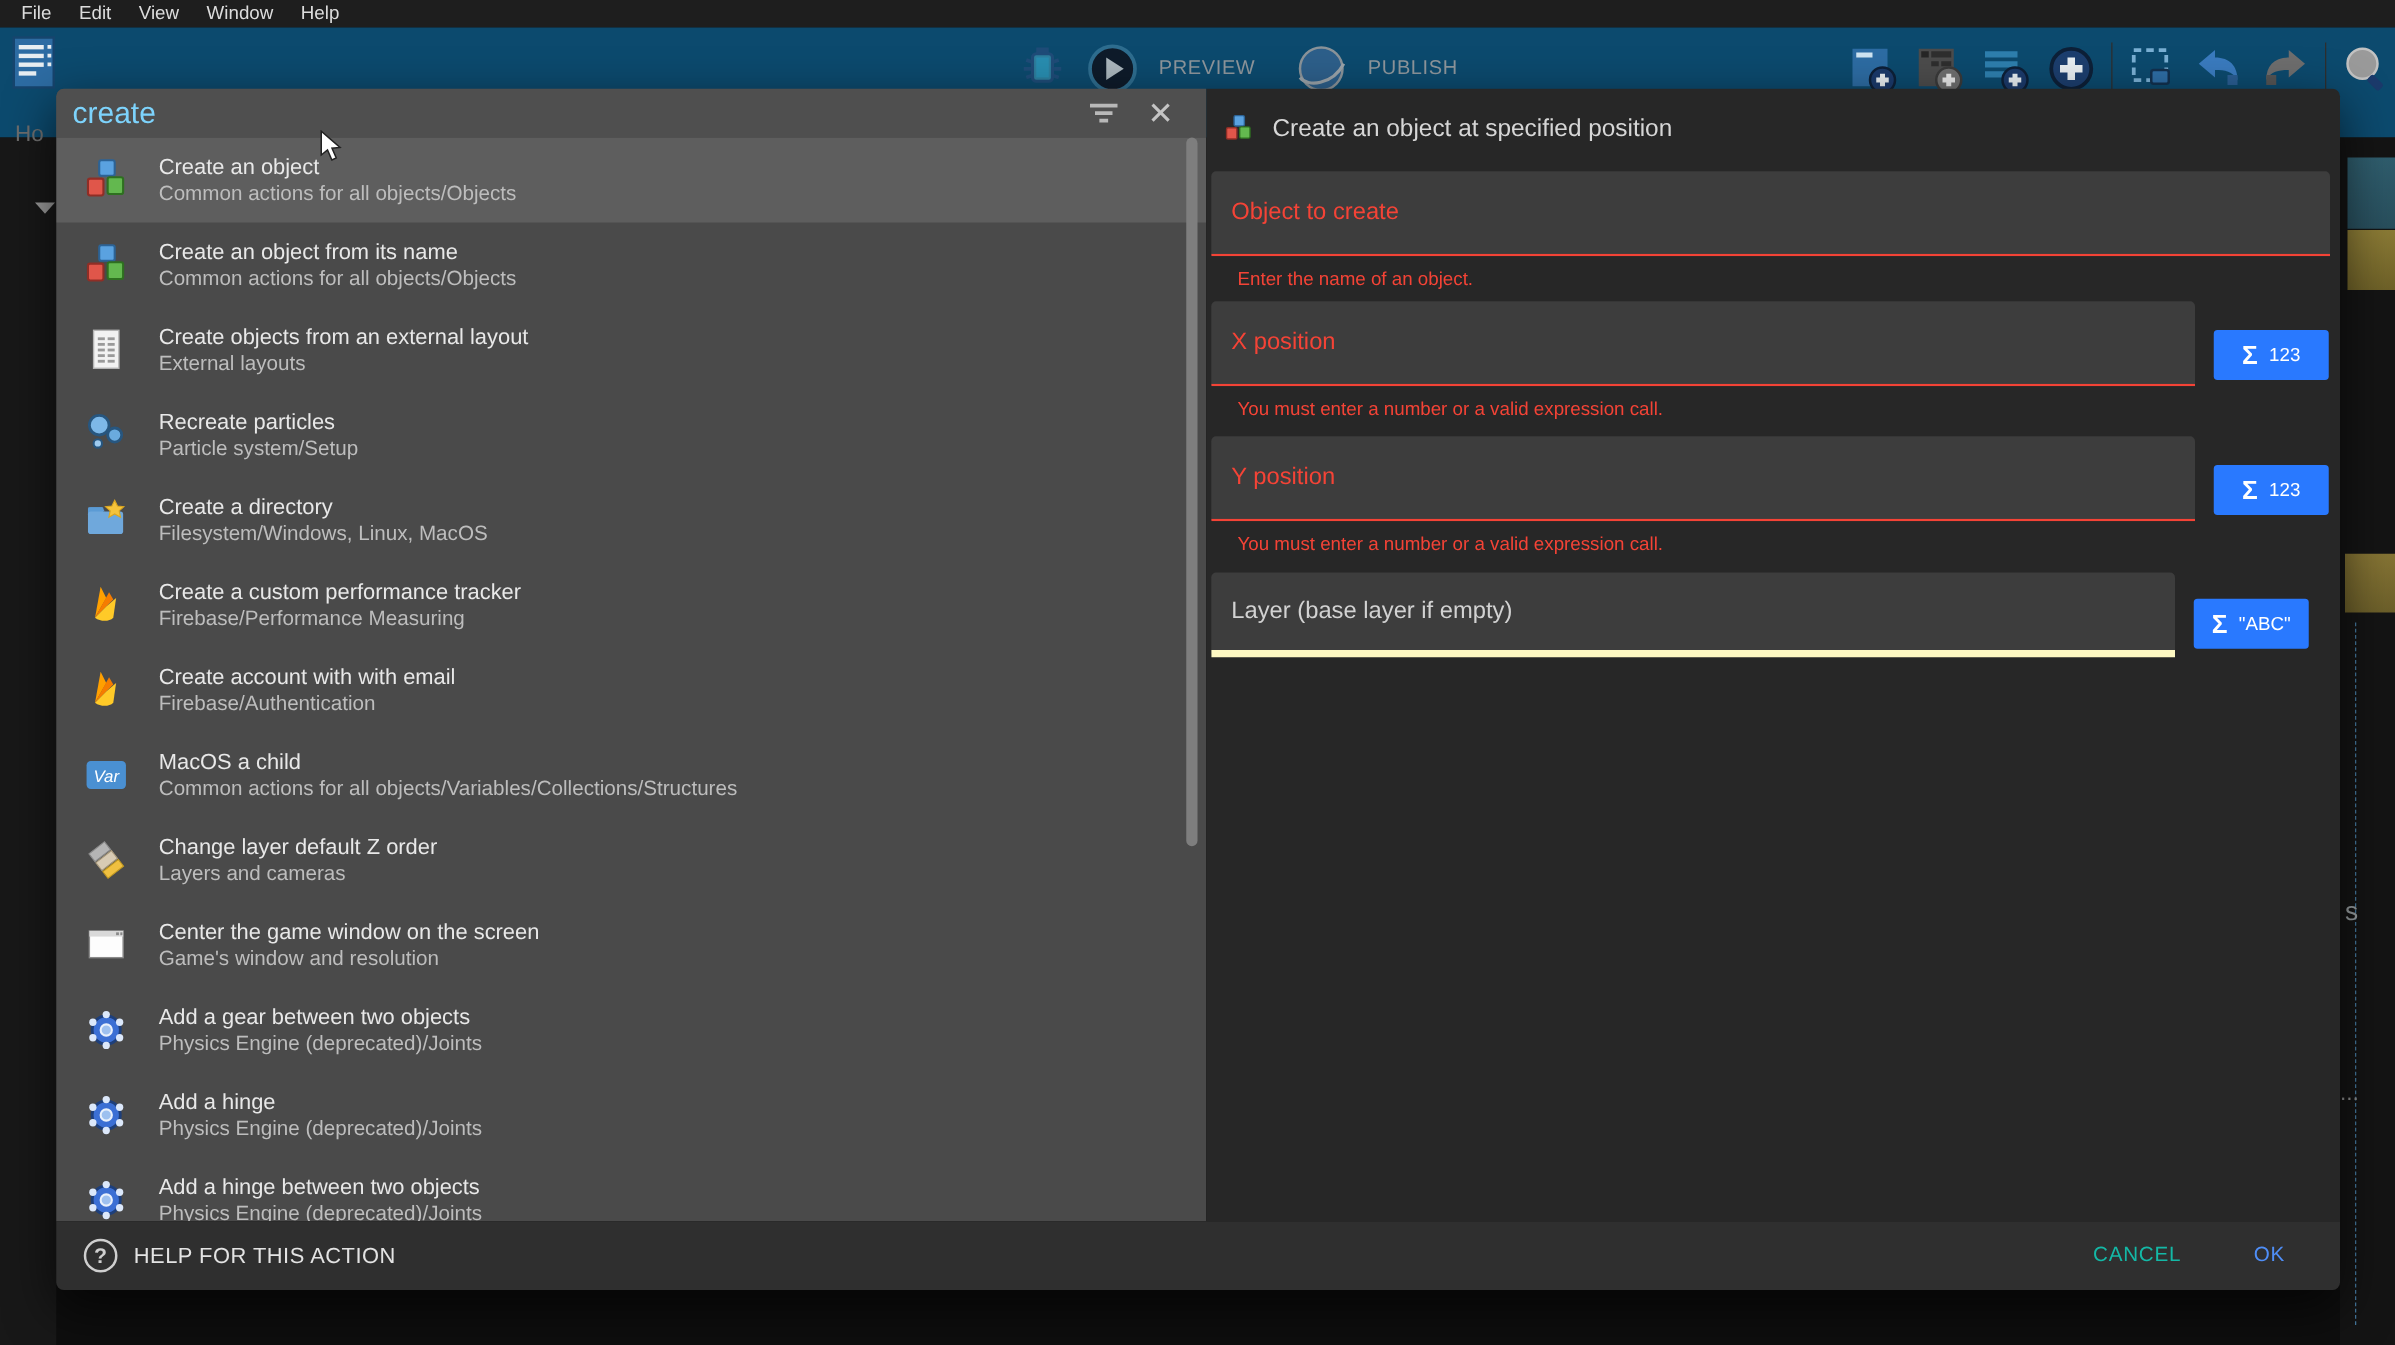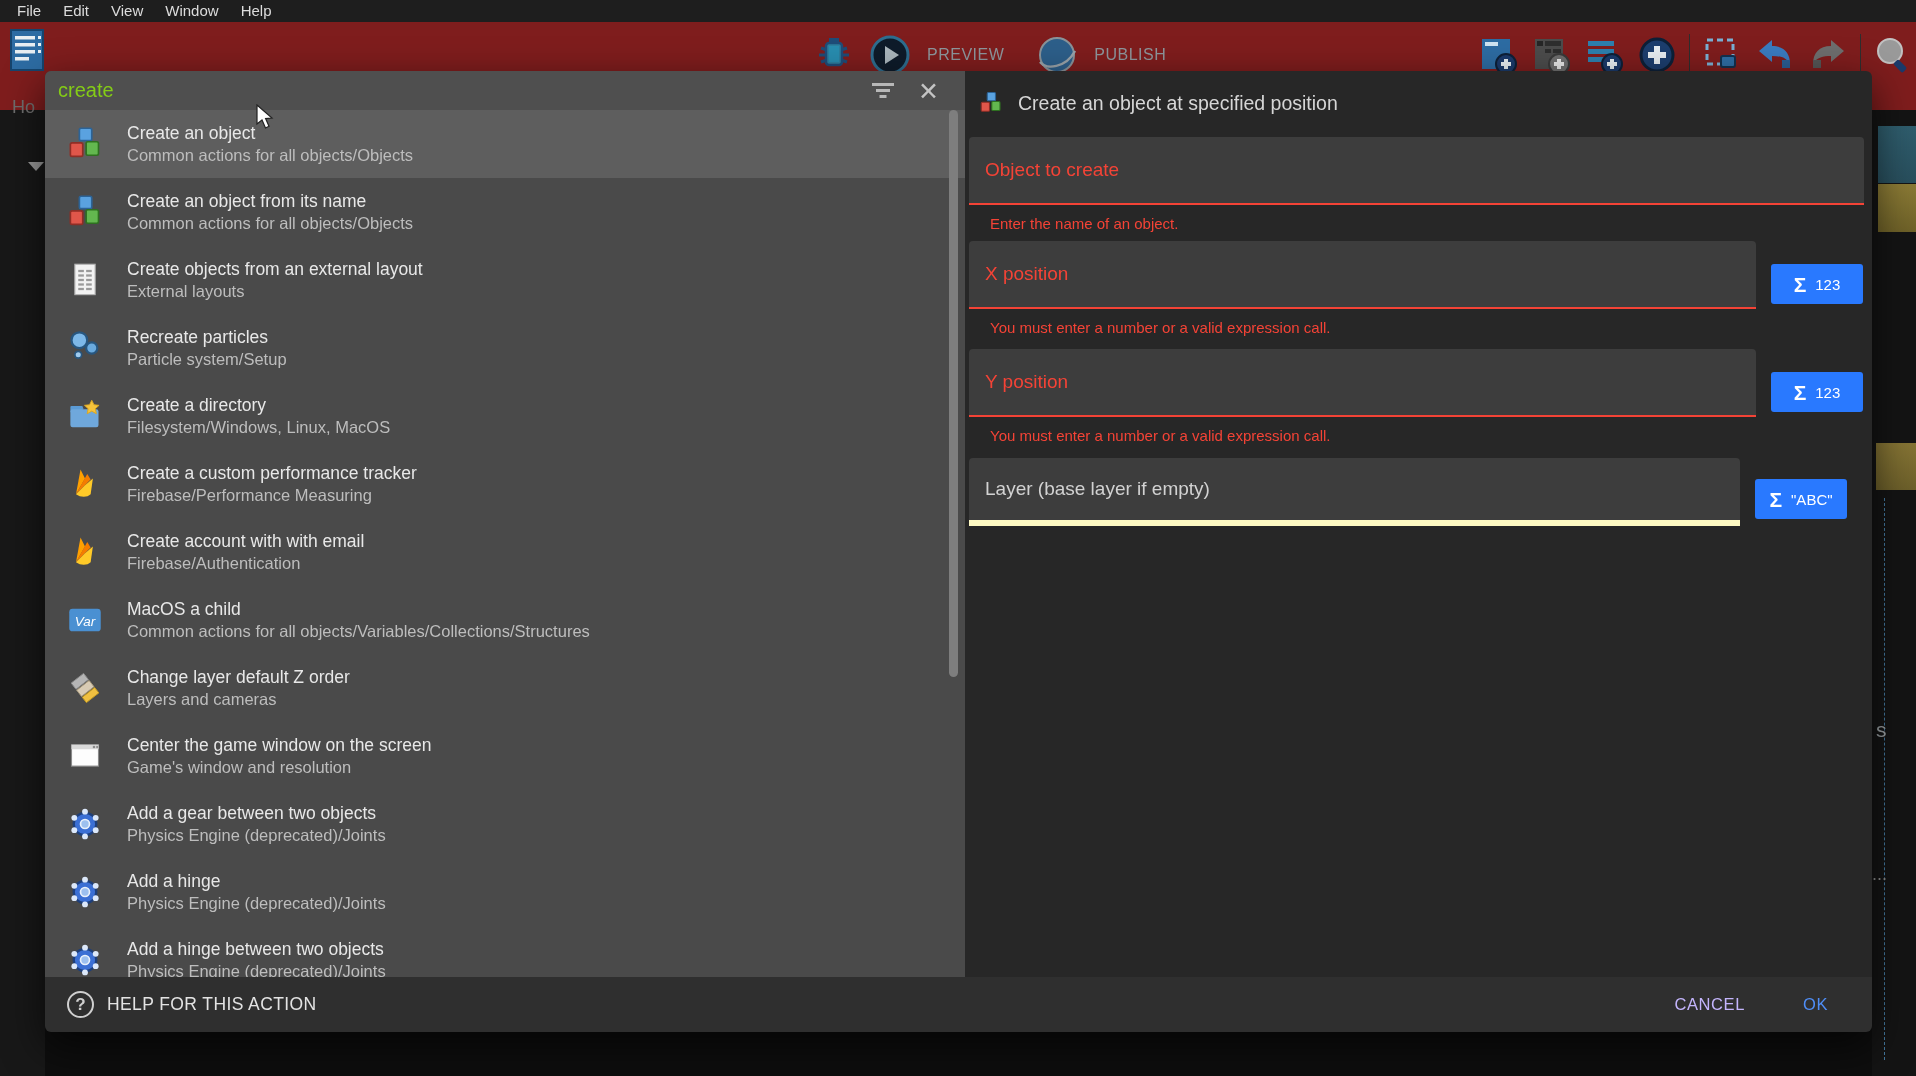--- a/index.html
+++ b/index.html
@@ -3,21 +3,21 @@
 <meta charset="utf-8">
 <style>
   html,body{margin:0;padding:0;background:#0e0e0e;width:1916px;height:1076px;overflow:hidden;
     font-family:"Liberation Sans", sans-serif; -webkit-font-smoothing:antialiased;}
   *{box-sizing:border-box;}
 
   
   .menubar{position:absolute;left:0;top:0;width:1916px;height:22px;background:#1e1e1e;
     display:flex;align-items:center;padding-left:6px;z-index:1;}
   .menubar .mi{color:#dcdcdc;font-size:15px;padding:0 11px;line-height:22px;}
-  .toolbar{position:absolute;left:0;top:22px;width:1916px;height:88px;background:#7f1d1d;z-index:1;}
+  .toolbar{position:absolute;left:0;top:22px;width:1916px;height:88px;background:#0c4a6e;z-index:1;}
   .tb-center{position:absolute;left:813px;top:12px;display:flex;align-items:center;gap:14px;}
   .tb-right{position:absolute;right:2px;top:12px;display:flex;align-items:center;gap:11px;}
   .tb-label{color:#8e969c;font-size:16px;letter-spacing:.5px;margin-left:2px;}
   .tb-divider{width:1px;height:42px;background:#2e2e2e;}
   .icon40{width:42px;height:42px;display:block;}
   .app-logo{position:absolute;left:8px;top:6px;}
 
   .left-strip{position:absolute;left:0;top:110px;width:45px;height:966px;background:#181818;z-index:1;}
   .home-frag{position:absolute;left:12px;top:97px;color:#6e6e6e;font-size:18px;z-index:1;}
   .chevron-down{position:absolute;left:28px;top:162px;width:0;height:0;z-index:1;
@@ -30,21 +30,21 @@
   .rs-s{position:absolute;left:4px;top:608px;color:#9aa0a3;font-size:21px;}
   .rs-d{position:absolute;left:-10px;top:754px;color:#8f8f8f;font-size:18px;}
 
   
   .dialog{position:absolute;left:45px;top:71px;width:1827px;height:961px;z-index:5;
     border-radius:6px;box-shadow:0 14px 40px rgba(0,0,0,.65);}
   .list-pane{position:absolute;left:0;top:0;width:920px;height:906px;background:#4a4a4a;
     border-top-left-radius:6px;overflow:hidden;}
   .search-header{position:absolute;left:0;top:0;width:920px;height:39px;background:#4f4f4f;
     display:flex;align-items:center;border-top-left-radius:6px;}
-  .search-input{flex:1;color:#84cc16;font-size:20px;padding-left:13px;white-space:pre;}
+  .search-input{flex:1;color:#7dd3fc;font-size:24px;padding-left:13px;white-space:pre;}
   .hdr-icons{display:flex;align-items:center;gap:24px;margin-right:26px;}
   .filter-icon{width:22px;height:16px;position:relative;cursor:default;}
   .filter-icon i{position:absolute;left:50%;transform:translateX(-50%);height:3px;background:#b8b8b8;display:block;}
   .filter-icon i:nth-child(1){top:0;width:22px;}
   .filter-icon i:nth-child(2){top:6px;width:14px;}
   .filter-icon i:nth-child(3){top:12px;width:7px;}
   .close-icon{color:#c4c4c4;font-size:25px;line-height:20px;}
   .list{position:absolute;left:0;top:39px;width:920px;height:867px;overflow:hidden;}
   .row{height:68px;display:flex;align-items:center;padding-left:22px;}
   .row.selected{background:#5e5e5e;}
@@ -78,21 +78,21 @@
   .field-error{color:#f44336;font-size:15px;margin:10px 0 0 21px;line-height:18px;}
 
   .footer{position:absolute;left:0;top:906px;width:1827px;height:55px;background:#2f2f2f;
     border-radius:0 0 6px 6px;display:flex;align-items:center;}
   .help-btn{display:flex;align-items:center;gap:13px;margin-left:22px;cursor:pointer;}
   .help-circle{width:27px;height:27px;border:2px solid #cfcfcf;border-radius:50%;
     display:flex;align-items:center;justify-content:center;color:#cfcfcf;font-size:17px;font-weight:bold;}
   .help-label{color:#e3e3e3;font-size:17.5px;letter-spacing:.4px;}
   .footer-spacer{flex:1;}
   .btn-text{background:none;border:none;font-size:16.5px;letter-spacing:.6px;cursor:pointer;}
-  .btn-cancel{color:#c4b5fd;margin-right:46px;}
+  .btn-cancel{color:#14b8a6;margin-right:46px;}
   .btn-ok{color:#4f8ef7;margin-right:38px;}
 
   .cursor{position:absolute;left:255px;top:104px;z-index:9;}
   svg text{font-family:"Liberation Sans", sans-serif;}
 </style>
 </head>
 <body>
 
 <svg width="0" height="0" style="position:absolute">
   <defs>

